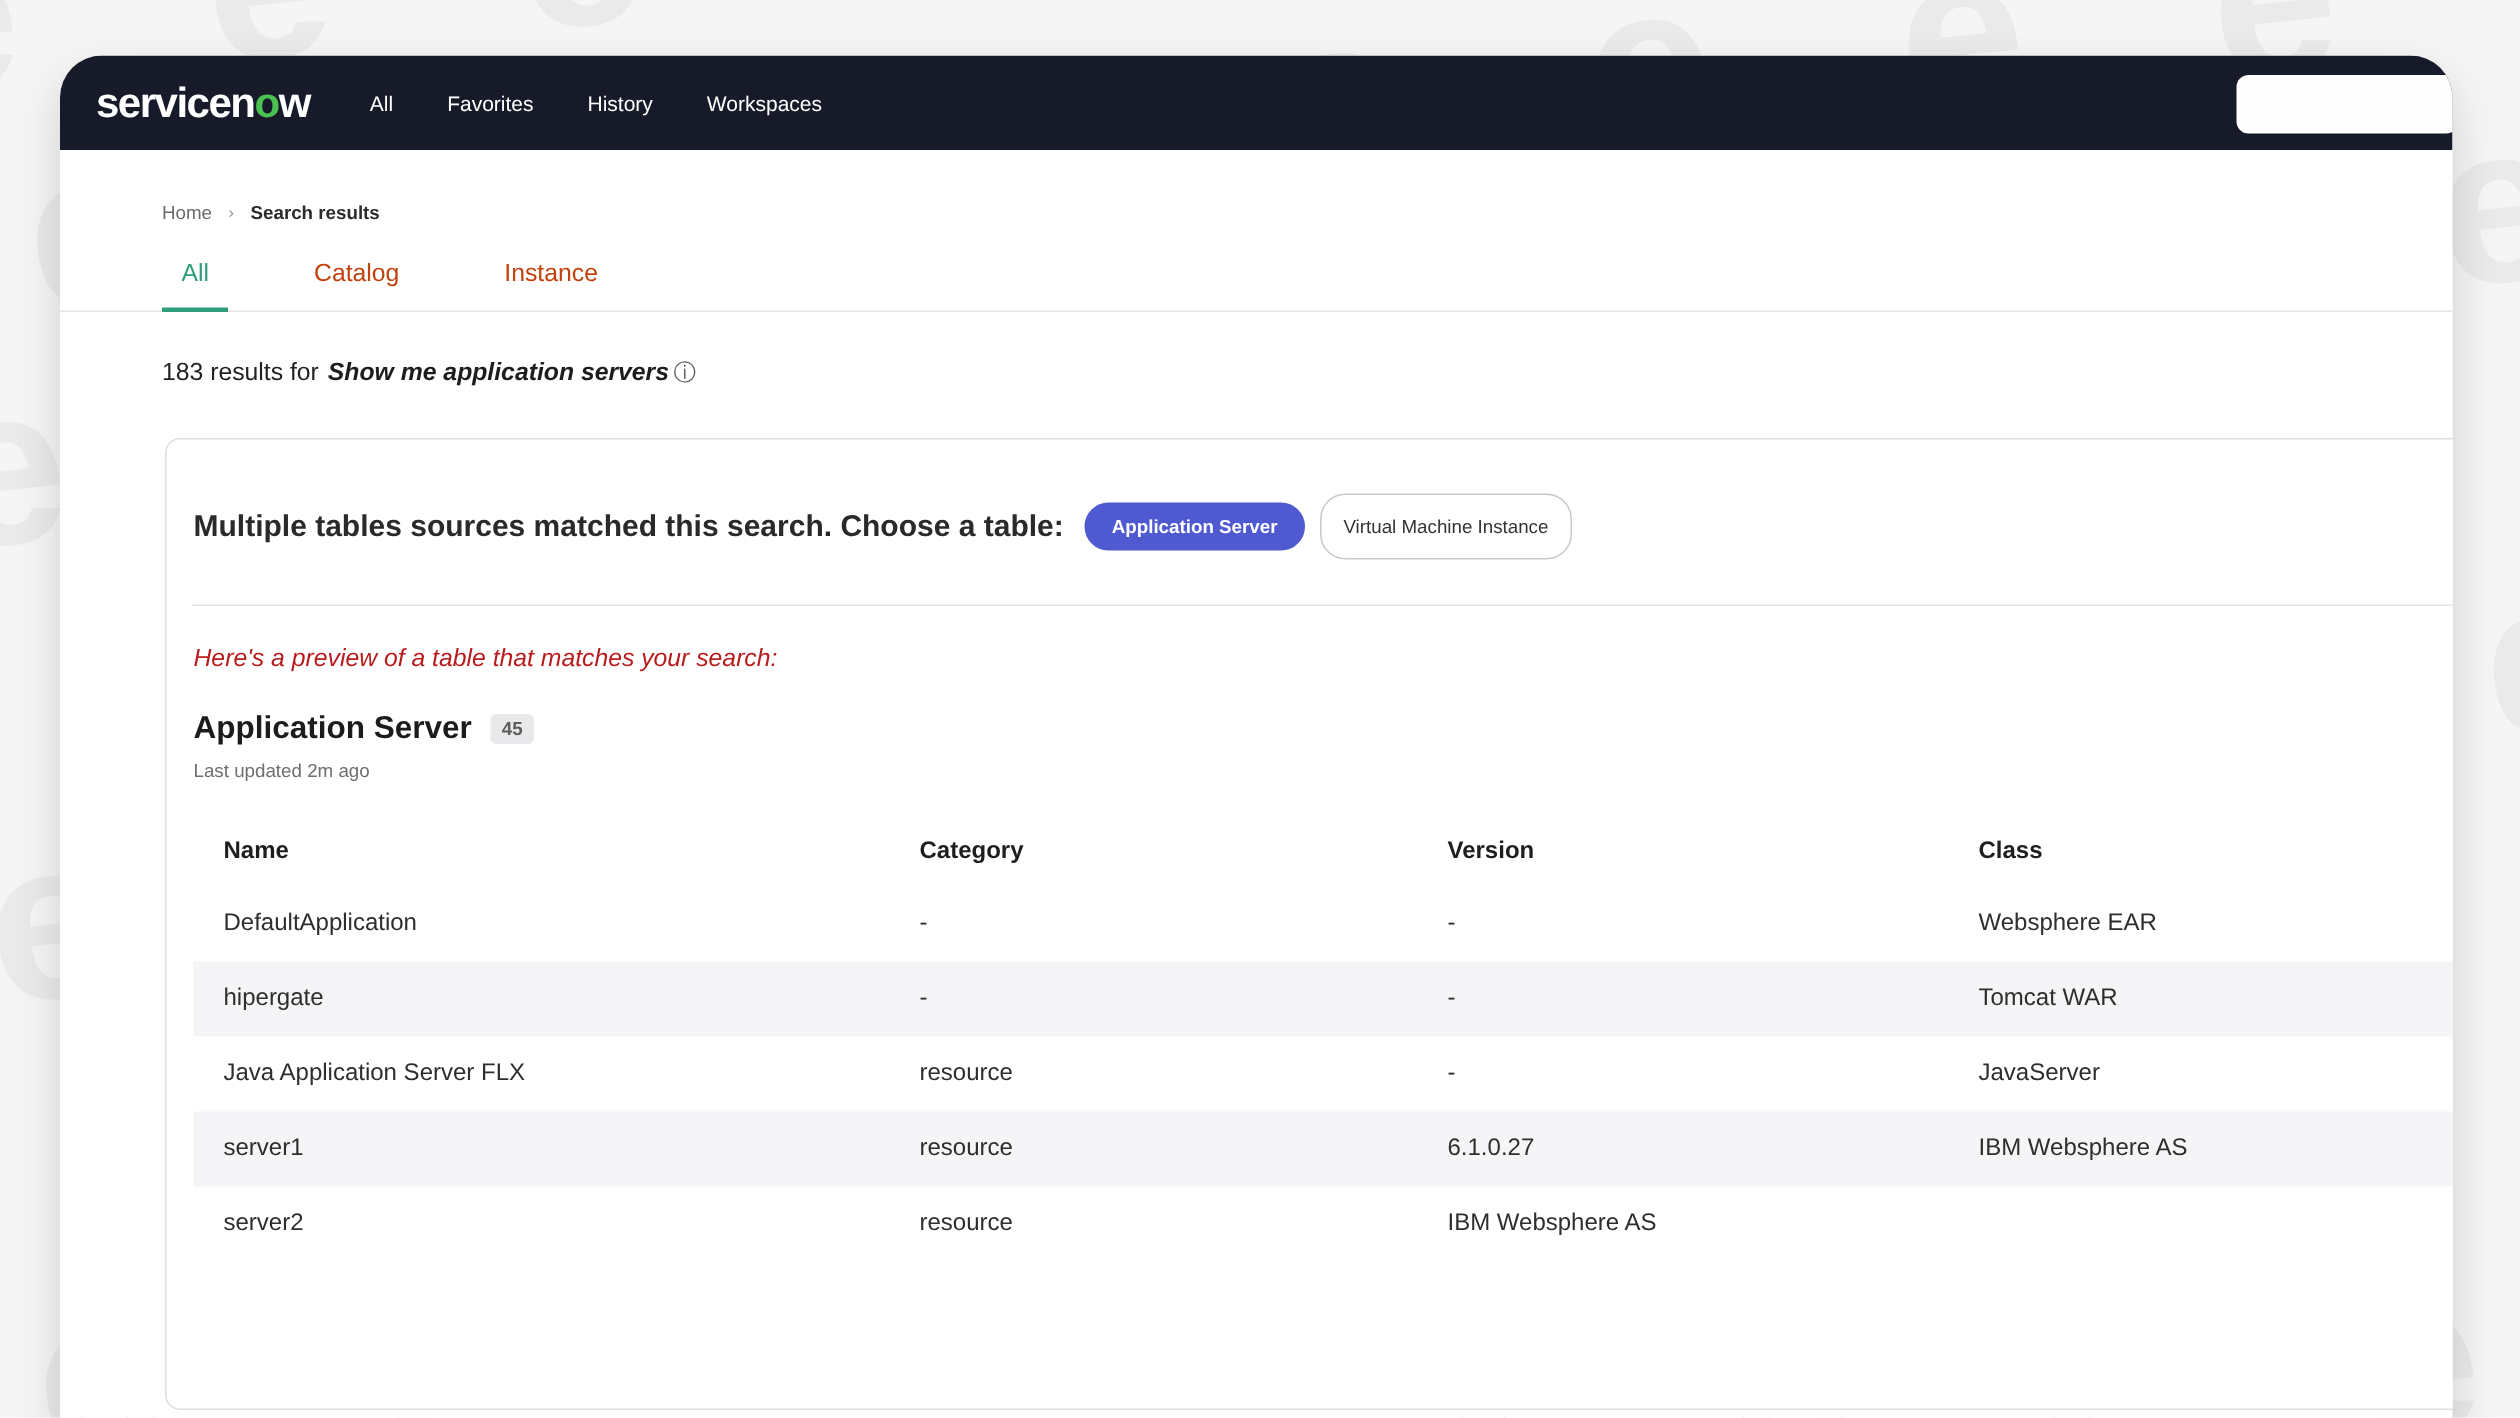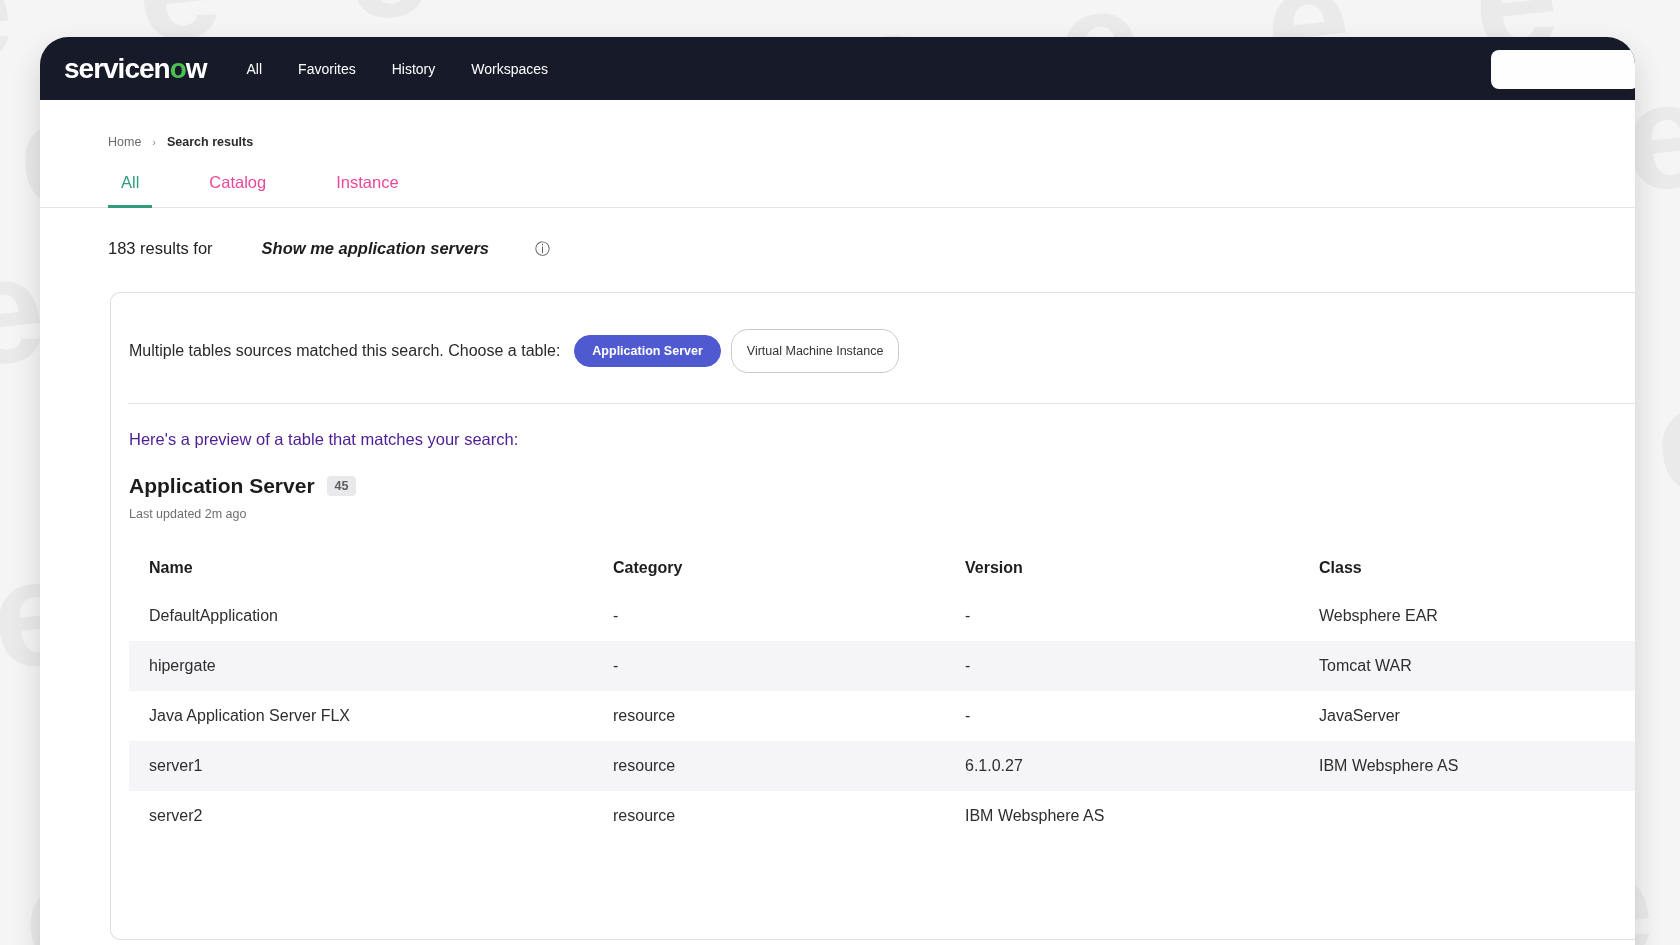--- a/index.html
+++ b/index.html
@@ -49,54 +49,54 @@
   
   .content { position:relative; }
 
   .breadcrumb { margin:35px 0 0 68px; font-size:12.5px; display:flex; align-items:center; }
   .bc-home { color:#6b6b6b; cursor:pointer; }
   .bc-sep { color:#8a8a8a; margin:0 11px; font-size:11px; }
   .bc-current { color:#2b2b2b; font-weight:bold; }
 
   .tabs { display:flex; gap:44px; margin-top:24px; padding-left:68px; border-bottom:1px solid #e5e5e5; }
   .tab {
-    font-size:16.5px; color:#ec4899; padding:0 13px 15px;
+    font-size:16.5px; color:#c2410c; padding:0 13px 15px;
     cursor:pointer; position:relative;
   }
   .tab.active { color:#2f9d7c; }
   .tab.active::after {
     content:""; position:absolute; left:0; right:0; bottom:-1px; height:3px; background:#2f9d7c;
   }
 
-  .results-line { margin:31px 0 0 68px; font-size:16.5px; color:#222222; display:flex; align-items:center;gap:43px; }
+  .results-line { margin:31px 0 0 68px; font-size:16.5px; color:#222222; display:flex; align-items:center; }
   .results-line .query { font-weight:bold; font-style:italic; color:#1d1d1d; margin-left:6px; }
   .info-icon { font-size:15px; color:#5a5a5a; margin-left:3px; cursor:pointer; line-height:1; }
 
   
   .card {
     margin:34px 0 0 70px; width:calc(100% - 66px); height:648px;
     background:#ffffff; border:1px solid #dedede; border-radius:10px 0 0 10px;
     border-right:none; overflow:hidden;
   }
   .choose-row { display:flex; align-items:center; margin:36px 0 0 18px; }
-  .choose-text { font-size:16px; color:#2a2a2a; }
+  .choose-text { font-size:20px; color:#2a2a2a;font-weight:bold; }
   .pill {
     font-family:"Liberation Sans", sans-serif; font-weight:bold; cursor:pointer;
     border-radius:17px; white-space:nowrap;
   }
   .pill-selected {
     margin-left:14px; background:#4f5ad1; color:#ffffff; border:1px solid #4f5ad1;
     font-size:12.5px; padding:8px 17px;
   }
   .pill-plain {
     margin-left:10px; background:#ffffff; color:#333333; border:1px solid #c9c9c9;
     font-size:12.5px; padding:14px 15px; font-weight:500;
   }
   .divider { margin:30px 0 0 17px; border-top:1px solid #e4e4e4; }
-  .preview-text { margin:26px 0 0 18px; font-size:16.5px; color:#4c1d95; }
+  .preview-text { margin:26px 0 0 18px; font-size:16.5px; color:#b91c1c;font-style:italic; }
   .table-title-row { display:flex; align-items:center; gap:12px; margin:25px 0 0 18px; }
   .table-title { font-size:21px; font-weight:bold; color:#1c1c1c; }
   .count-badge {
     background:#e9e9eb; color:#5d5d5d; font-size:12.5px; font-weight:bold;
     padding:3px 8px; border-radius:4px;
   }
   .last-updated { margin:9px 0 0 18px; font-size:12.5px; color:#6f6f6f; }
 
   .table { margin:24px 0 0 18px; }
   .trow {

